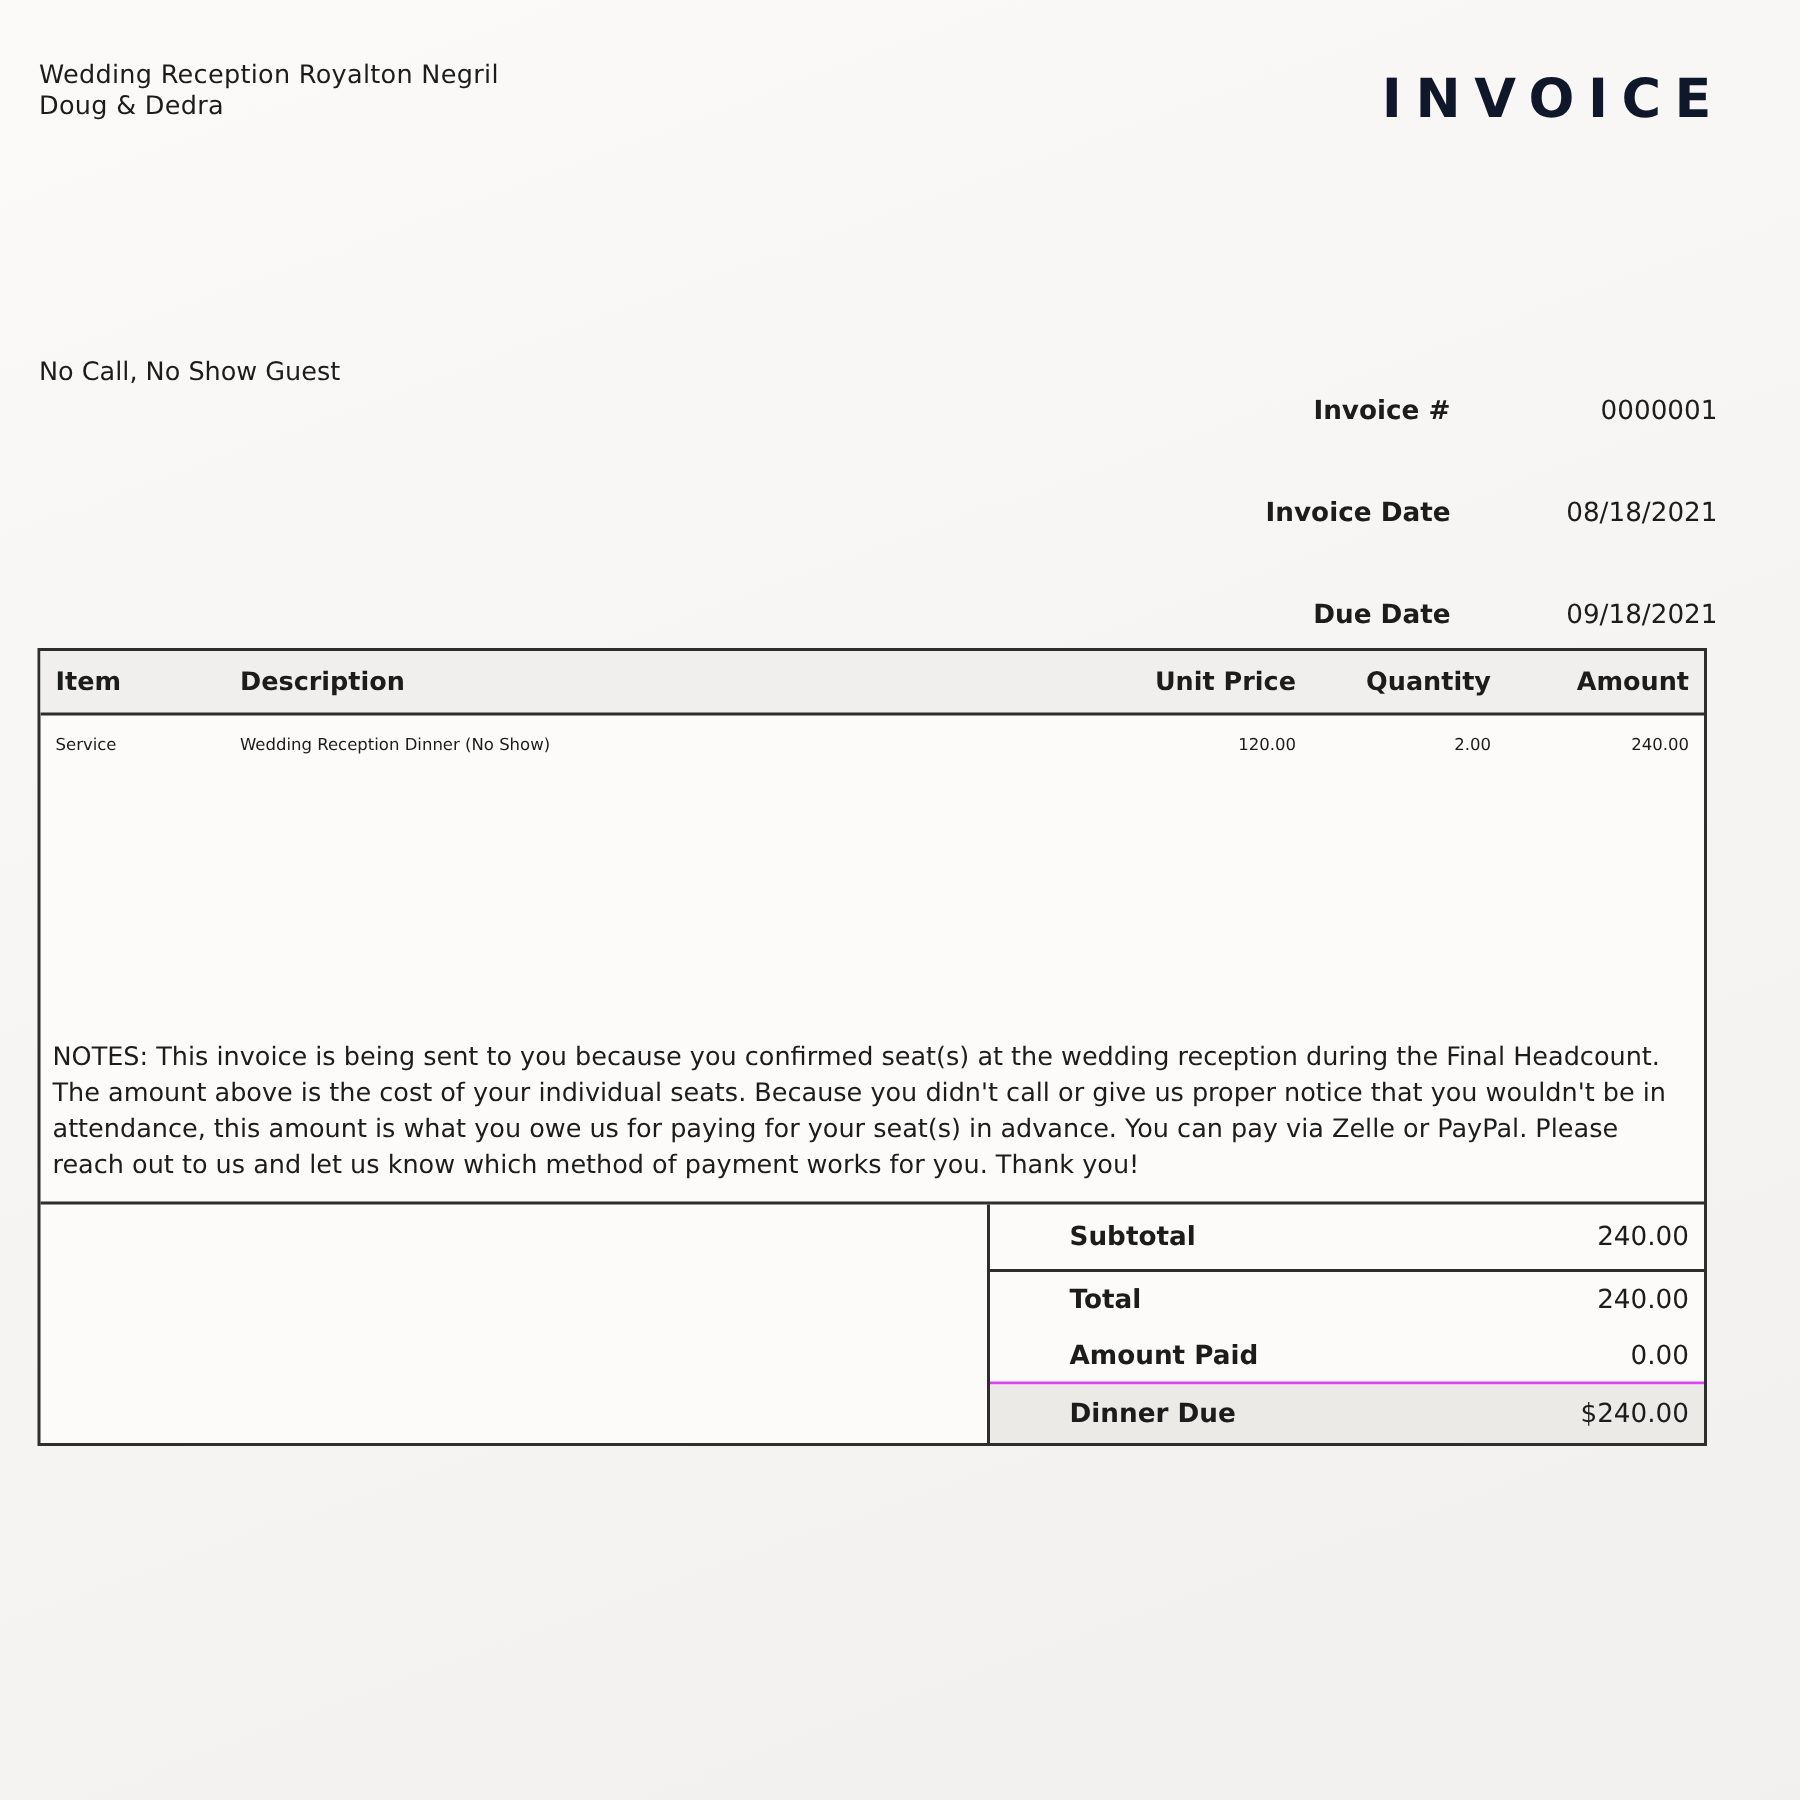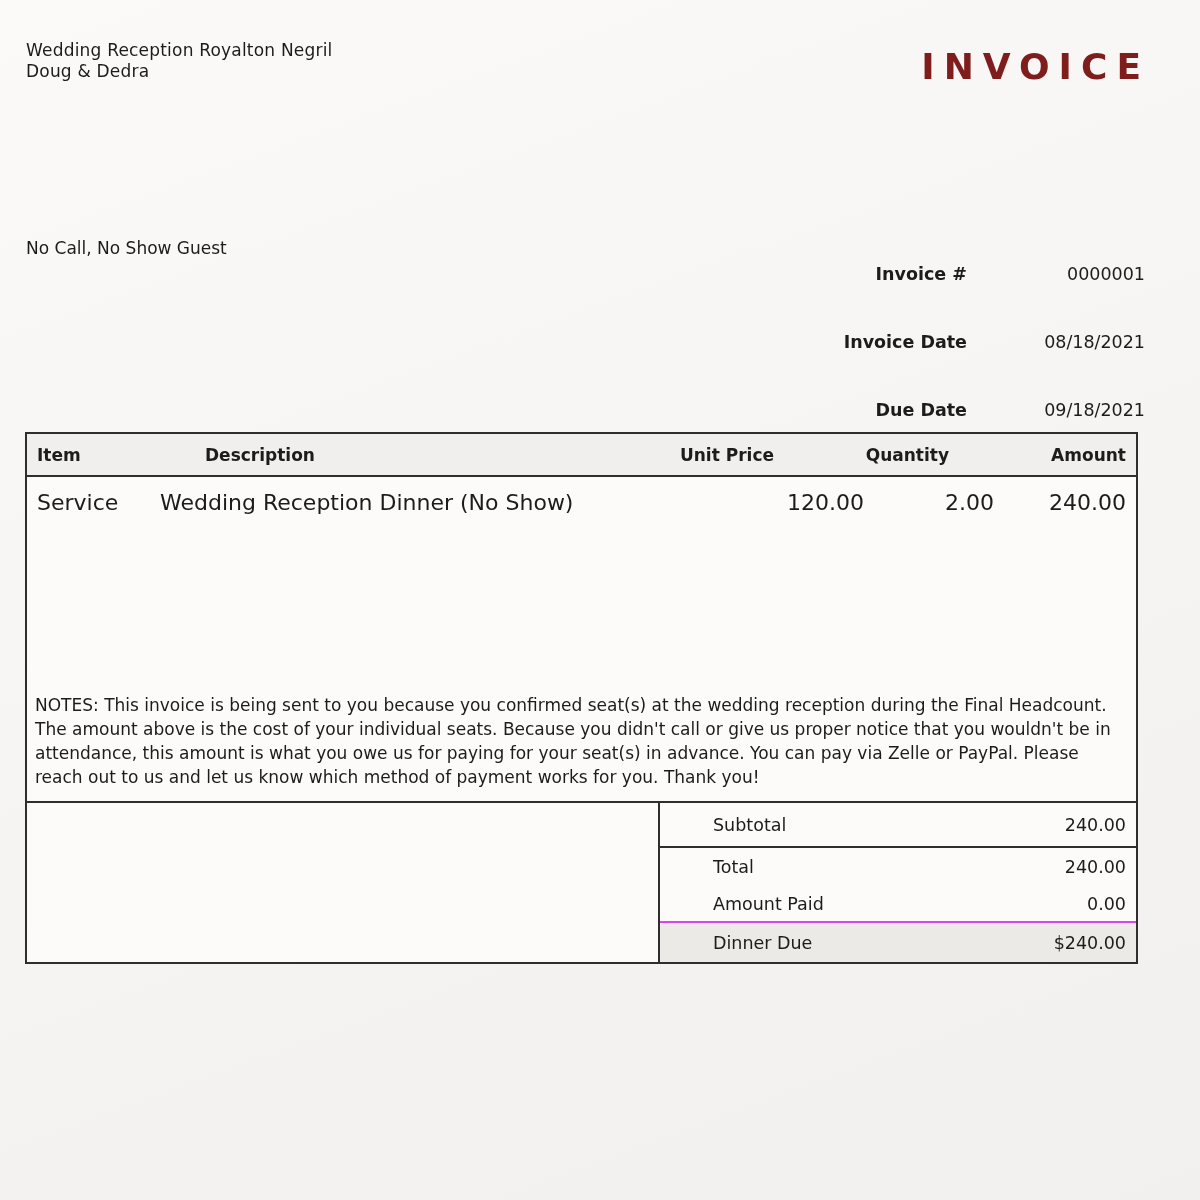--- a/index.html
+++ b/index.html
@@ -14,21 +14,21 @@
   .page { position: absolute; inset: 0; }
 
   
   .company-block {
     position: absolute; top: 40px; left: 26px;
     font-size: 17px; line-height: 21px; letter-spacing: .2px;
   }
   .invoice-title {
     position: absolute; top: 46px; right: 50px;
     font-size: 36px; font-weight: bold; letter-spacing: 9px;
-    color: #7f1d1d;
+    color: #0f172a;
   }
 
   
   .bill-to {
     position: absolute; top: 238px; left: 26px;
     font-size: 17px;
   }
 
   
   .meta {
@@ -50,30 +50,30 @@
   }
   .tbl-grid {
     display: grid;
     grid-template-columns: 133px 1fr 190px 130px 132px;
     align-items: center;
   }
   .thead {
     height: 44px;
     background: #f0efed;
     border-bottom: 2px solid #2e2e2e;
-    font-weight: bold; font-size: 17px; gap: 45px;
+    font-weight: bold; font-size: 17px;
   }
   .cell-l { padding-left: 10px; text-align: left; }
   .cell-d { text-align: left; }
   .cell-r { text-align: right; padding-right: 10px; }
   .tbody {
     height: 212px;
     align-items: start;
     padding-top: 13px;
-    font-size: 22px;
+    font-size: 11px;
   }
   .notes {
     padding: 6px 8px 12px 8px;
     font-size: 17px; line-height: 24px;
     flex: 1;
   }
   .notes .notes-label { }
 
   
   .totals-area {
@@ -84,21 +84,21 @@
   .totals-left { }
   .totals-right {
     border-left: 2px solid #2e2e2e;
     display: flex; flex-direction: column;
     font-size: 17.5px;
   }
   .t-row {
     display: flex; align-items: center;
     padding-left: 53px; padding-right: 10px;
   }
-  .t-row .lbl { font-weight: normal; }
+  .t-row .lbl { font-weight: bold; }
   .t-row .val { margin-left: auto; }
   .row-subtotal { height: 45px; border-bottom: 2px solid #2e2e2e; }
   .row-total { height: 38px; }
   .row-paid { height: 37px; border-bottom: 2px solid #d946ef; }
   .row-balance { flex: 1; background: #eceae7; }
 </style>
 </head>
 <body>
 
 <div class="page">

